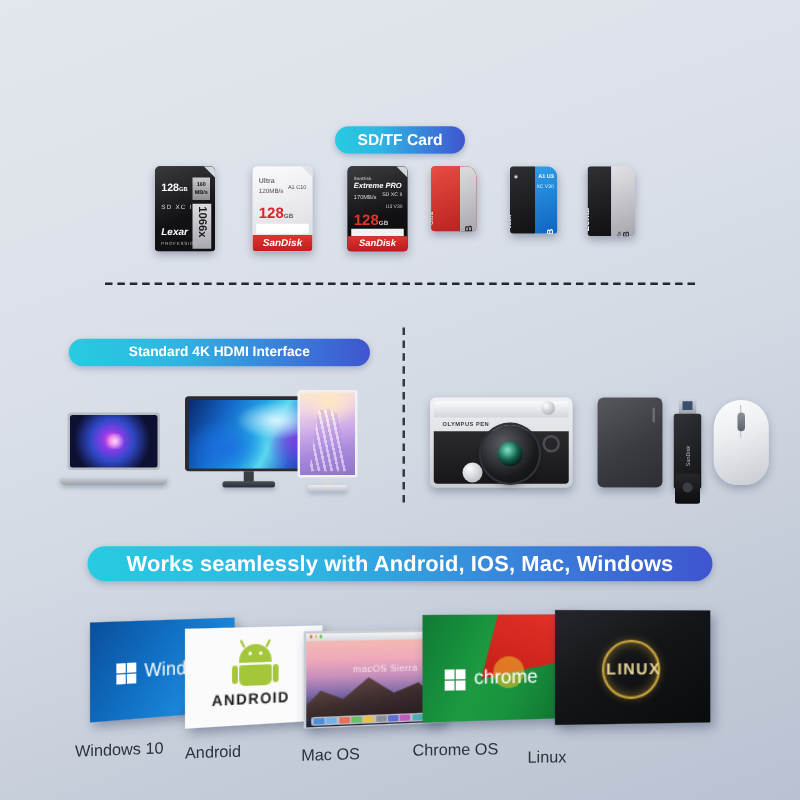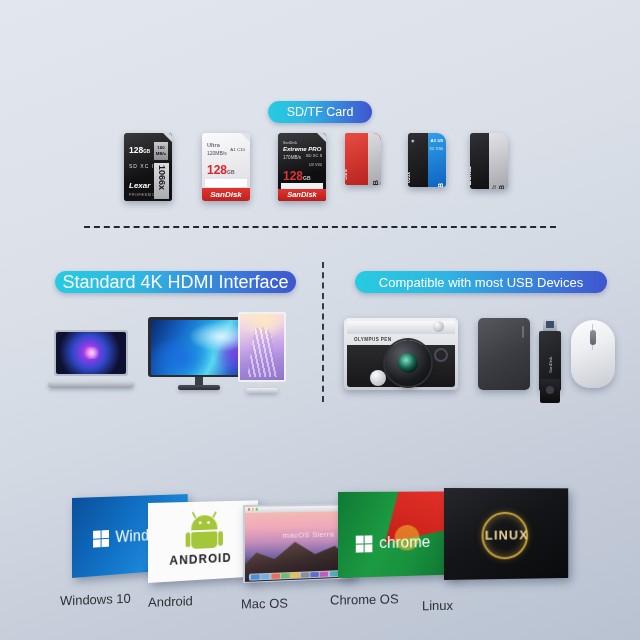--- a/index.html
+++ b/index.html
@@ -17,27 +17,27 @@
     font-size:44px; font-weight:bold; letter-spacing:-0.5px;
     background:linear-gradient(100deg,#24c9dd 0%,#29bfe0 22%,#3a8fe0 58%,#3f63d8 82%,#3b4fd0 100%);
     -webkit-background-clip:text; background-clip:text; color:transparent;
     -webkit-text-fill-color:transparent;
     text-shadow:none;
   }
 
   
   .pill {
     position:absolute; display:flex; align-items:center; justify-content:center;
-    border-radius:999px; color:#fff; font-weight:normal;
+    border-radius:999px; color:#fff; font-weight:bold;
     background:linear-gradient(90deg,#27cbe0 0%,#2fb6e2 35%,#3a7ad9 75%,#3f55cf 100%);
     box-shadow:0 2px 5px rgba(40,60,110,.28);
     white-space:nowrap;
   }
   #pill-sd   { left:268px; top:101px; width:104px; height:22px; font-size:12.5px; }
-  #pill-hdmi { left:55px;  top:271px; width:241px; height:22px; font-size:18px; }
+  #pill-hdmi { left:55px;  top:271px; width:241px; height:22px; font-size:11px; }
   #pill-usb  { left:355px; top:271px; width:252px; height:22px; font-size:13px; }
   #pill-os   { left:70px;  top:437px; width:500px; height:28px; font-size:17.5px; letter-spacing:.1px; }
 
   
   .h-dash {
     position:absolute; left:84px; top:226px; width:472px; height:0;
     border-top:2.5px dashed #141820; opacity:.92;
   }
   .v-dash {
     position:absolute; left:322px; top:262px; width:0; height:140px;
@@ -366,21 +366,20 @@
     <div class="blk"></div>
     <div class="sil"></div>
     <div class="brand">Lexar</div>
     <div class="s1">microSD 1066x</div>
     <div class="s2">256GB</div>
   </div>
 
   <div class="h-dash"></div>
 
   <div class="pill" id="pill-hdmi">Standard 4K HDMI Interface</div>
-  <div class="pill" id="pill-usb">Compatible with most USB Devices</div>
 
   <div class="v-dash"></div>
 
   <div id="laptop">
     <div class="lid">
         <div class="scr"></div>
       </div>
     <div class="base"></div>
   </div>
 
@@ -418,20 +417,21 @@
       <div class="vtext">SanDisk</div>
       <div class="cap"></div>
     </div>
   </div>
 
   <div id="mouse">
     <div class="split"></div>
     <div class="wheel"></div>
   </div>
 
+  <div class="pill" id="pill-os">Works seamlessly with Android, IOS, Mac, Windows</div>
 
   <div class="oscard" id="os-win">
     <div class="wlogo">
         <i></i>
         <i></i>
         <i></i>
         <i></i>
       </div>
     <div class="wtext">Windows</div>
   </div>

